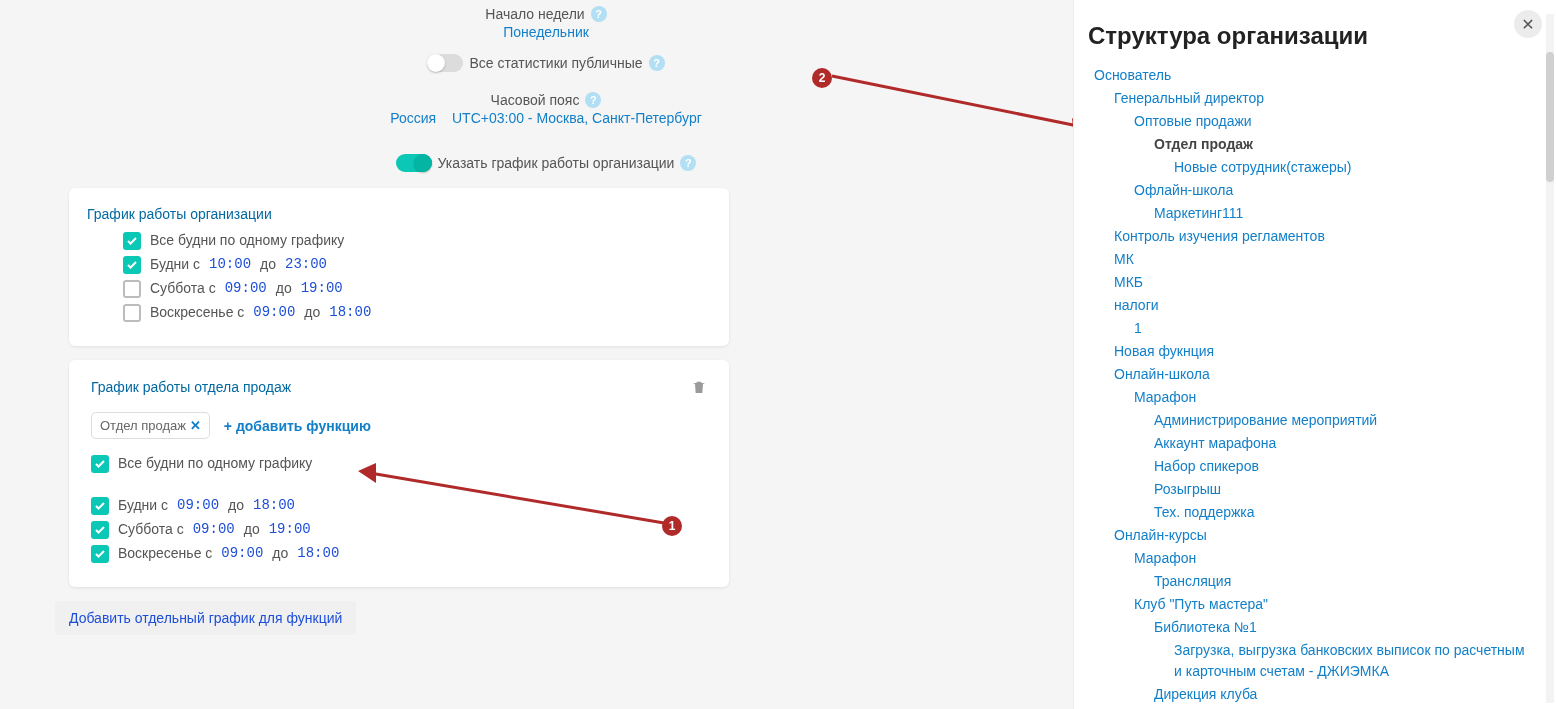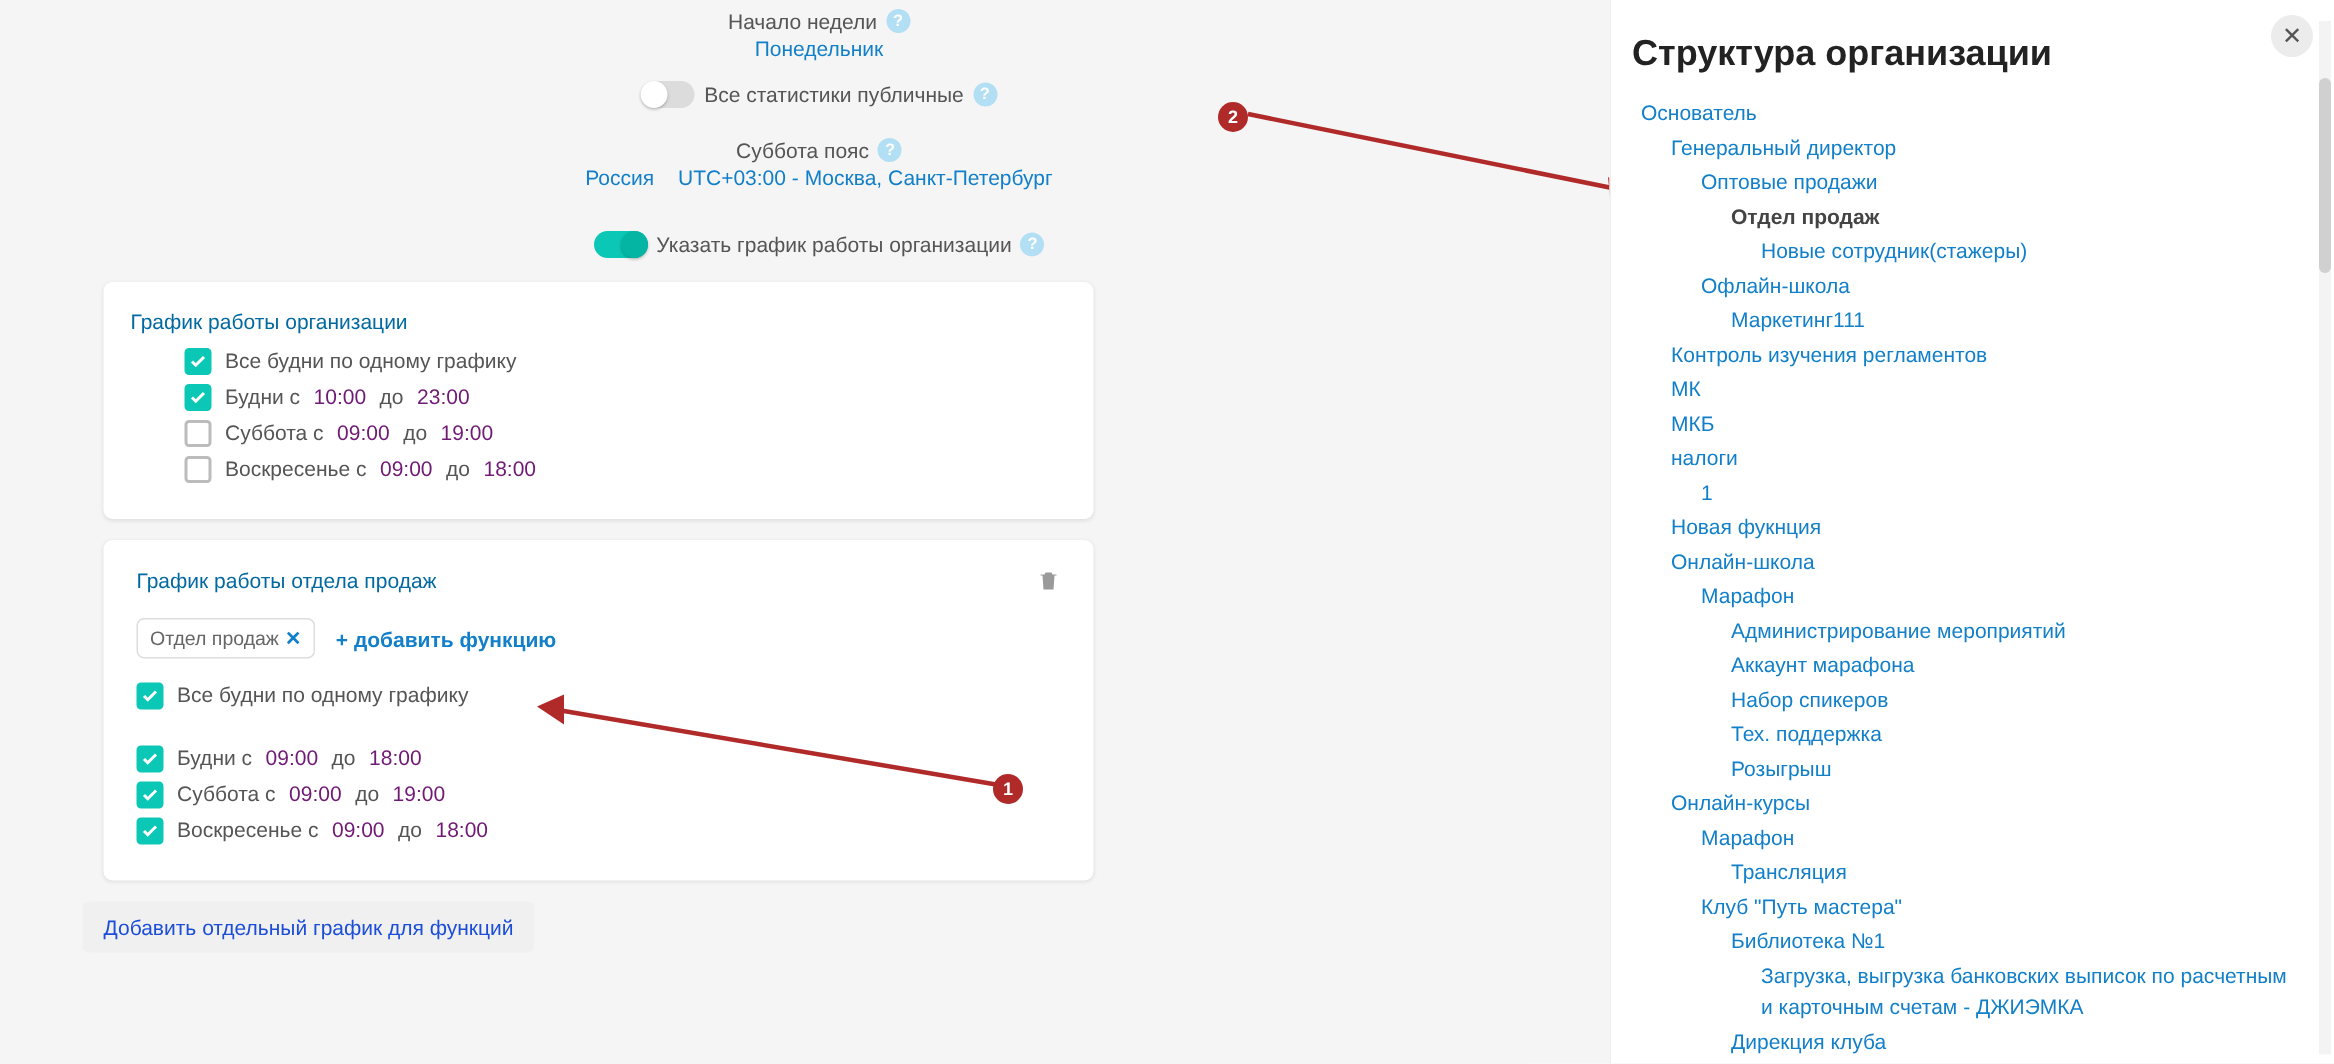--- a/index.html
+++ b/index.html
@@ -28,21 +28,21 @@
   .trash svg { width:100%; height:100%; }
 
   .check-row { display:flex; gap:9px; font-size:14px; margin:6px 0 6px 36px; color:#555;}
   .card .check-row.first-level { margin-left: 36px;}
   .card .check-row.no-indent { margin-left:0;}
   .checkbox { width:18px; height:18px; border-radius:3px; display:inline-flex; align-items:center; justify-content:center; cursor:pointer; border:2px solid #0bc8b6; background:#fff;}
   .checkbox.checked { background:#0bc8b6; border-color:#0bc8b6; color:#fff;}
   .checkbox.checked svg { display:block;}
   .checkbox svg { width:12px;height:12px; display:none;}
   .checkbox.unchecked { border-color:#bcbcbc;}
-  .time { color:#701a75; cursor:pointer; }
+  .time { color:#1d4ed8; cursor:pointer;font-family:Liberation Mono, monospace; }
 
   .chip-row { display:flex; align-items:center; gap:14px; margin: 6px 0 16px 0;}
   .chip { border:1px solid #ddd; border-radius:5px; padding:5px 8px; font-size:13px; display:inline-flex; align-items:center; gap:4px; color:#666;}
   .chip-x { color:#127fc9; font-weight:bold; cursor:pointer; font-size:13px;}
   .add-func { color:#127fc9; font-size:14px; cursor:pointer; font-weight:bold;}
 
   .btn { display:inline-block; background:#f0f0f0; border-radius:4px; padding:9px 14px; font-size:14px; color:#1d4ed8; cursor:pointer; margin-top:14px;}
   
   .right h2 { font-size:24px; font-weight:700; color:#222; margin-bottom:14px;}
   .close-btn { position:absolute; top:10px; right:14px; width:28px; height:28px; border-radius:50%; background:#ececec; display:flex; align-items:center; justify-content:center; cursor:pointer; color:#555; font-size:16px;}
@@ -75,21 +75,21 @@
         <span class="toggle">
             <span class="knob"></span>
           </span>
         <span class="label">Все статистики публичные</span>
         <span class="help-circle">?</span>
       </div>
 
       <div class="section-spacer"></div>
 
       <div class="row">
-        <span class="label">Суббота пояс</span>
+        <span class="label">Часовой пояс</span>
         <span class="help-circle">?</span>
       </div>
       <div class="row">
         <span class="link">Россия</span>
         <span>&nbsp;</span>
         <span class="link">UTC+03:00 - Москва, Санкт-Петербург</span>
       </div>
 
       <div class="row" style="margin-top:28px">
         <span class="toggle on">
@@ -246,22 +246,22 @@
               <li>1</li>
             </ul>
           <li>Новая фукнция</li>
           <li>Онлайн-школа</li>
           <ul>
             <li>Марафон</li>
             <ul>
               <li>Администрирование мероприятий</li>
               <li>Аккаунт марафона</li>
               <li>Набор спикеров</li>
+              <li>Розыгрыш</li>
               <li>Тех. поддержка</li>
-              <li>Розыгрыш</li>
             </ul>
           </ul>
           <li>Онлайн-курсы</li>
           <ul>
             <li>Марафон</li>
             <ul>
                 <li>Трансляция</li>
               </ul>
             <li>Клуб "Путь мастера"</li>
             <ul>

